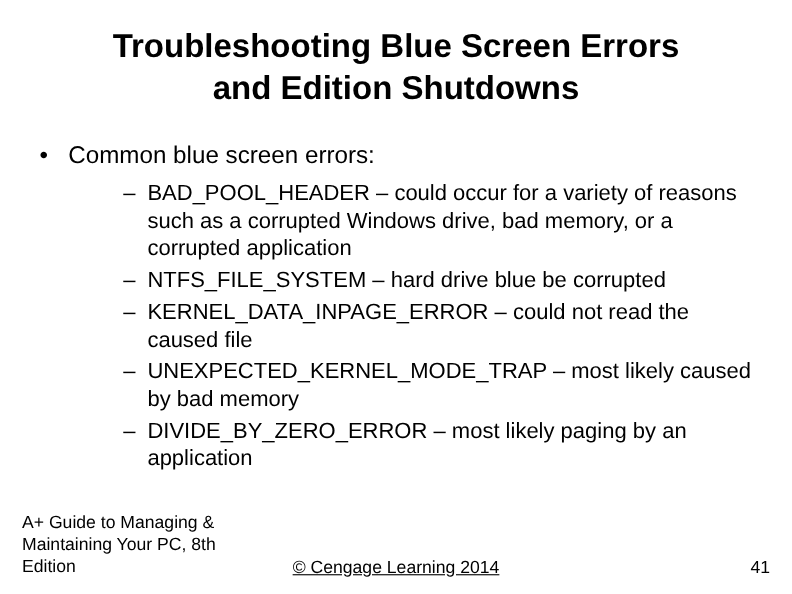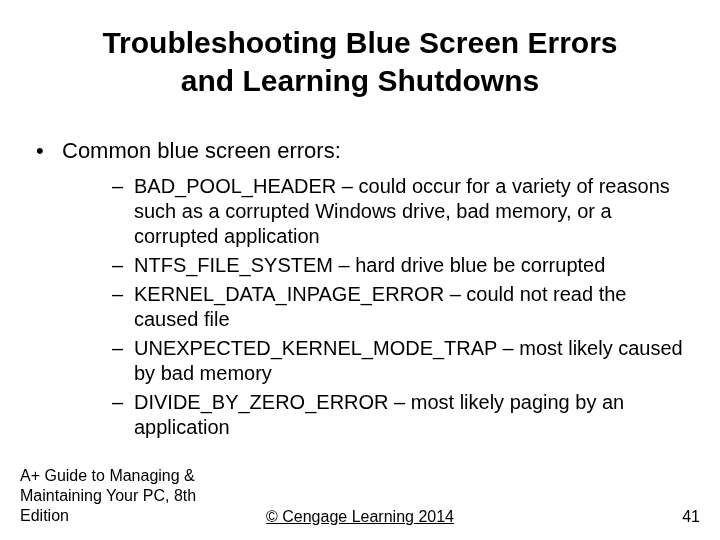--- a/index.html
+++ b/index.html
@@ -10,21 +10,21 @@
     font-family: Arial, Helvetica, sans-serif;
     color: #000;
     position: relative;
     padding: 20px 36px 0 36px;
   }
   .title {
     font-size: 30px;
     text-align: center;
     line-height: 1.25;
     margin-top: 4px;
-    margin-bottom: 38px;
+    margin-bottom: 28px;
   }
   ul.level1 {
     list-style: none;
     padding-left: 0;
   }
   ul.level1 > li {
     font-size: 22px;
     line-height: 1.3;
     margin-bottom: 6px;
     display: flex;
@@ -66,21 +66,21 @@
     bottom: 0;
     text-decoration: underline;
   }
   .footer-right { }
 </style>
 </head>
 <body>
 
 <h1 class="title">
   <span>Troubleshooting Blue Screen Errors</span><br>
-  <span>and Learning Shutdowns</span>
+  <span>and Edition Shutdowns</span>
 </h1>
 
 <ul class="level1">
   <li>
     <span class="bullet">•</span>
     <div>
       <span>Common blue screen errors:</span>
       <ul class="level2">
         <li>
           <span class="dash">–</span>

